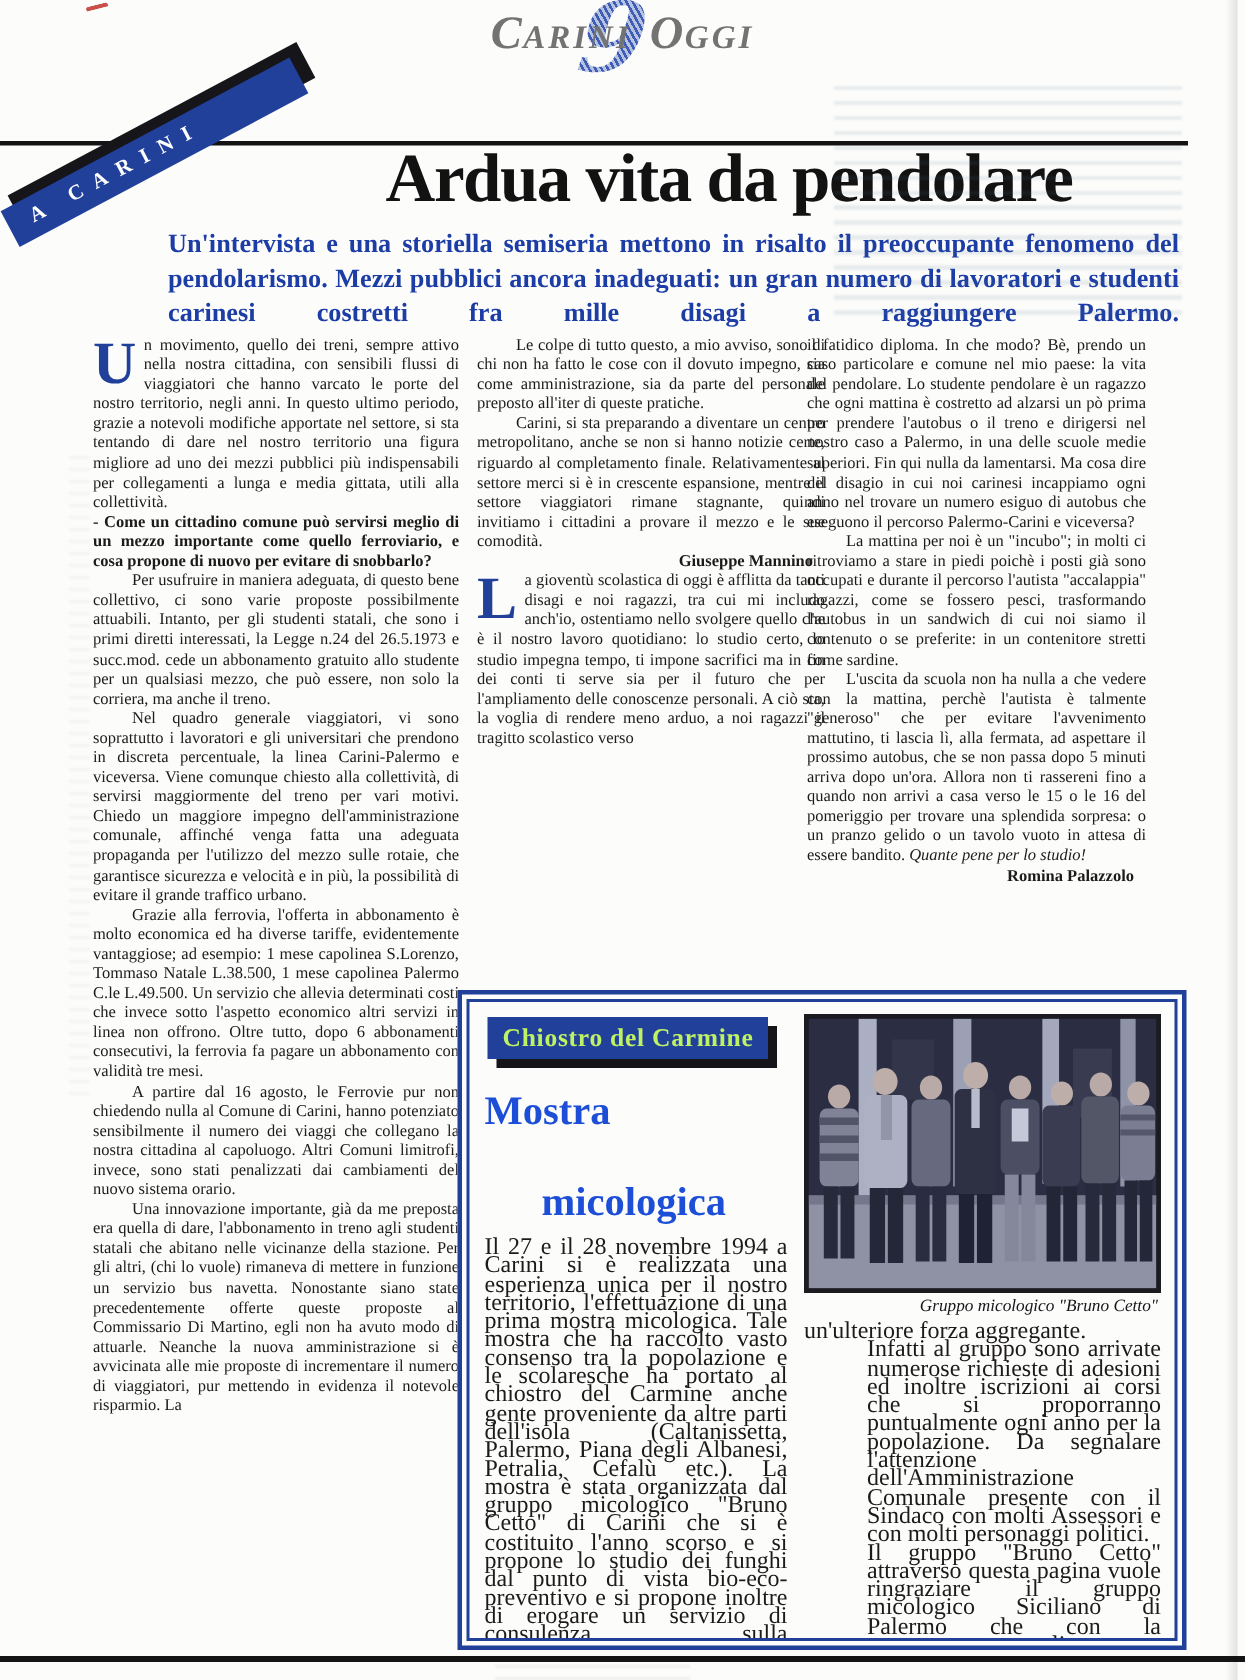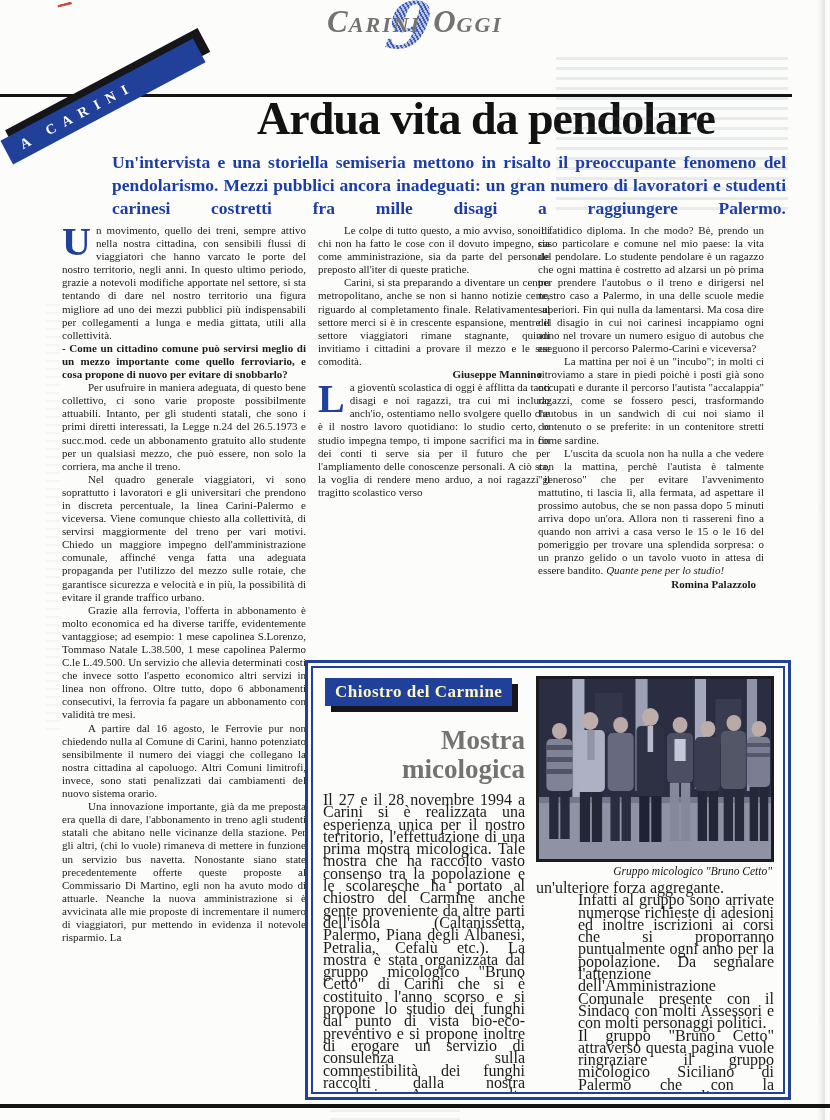--- a/index.html
+++ b/index.html
@@ -74,26 +74,26 @@
     position:absolute;left:305px;top:660px;width:486px;height:440px;
     border:3px solid var(--blue);padding:3px;box-sizing:border-box;background:var(--paper);
   }
   .box-inner{
     border:2px solid var(--blue);height:100%;box-sizing:border-box;
     padding:8px 9px 6px 10px;display:flex;gap:11px;overflow:hidden;
   }
   .box-left{width:202px;flex:none;}
   .box-right{flex:1;min-width:0;}
   .kicker{
-    display:inline-block;background:var(--blue);color:#fef9c3;
+    display:inline-block;background:var(--blue);color:#bef264;
     font:700 17px/1 "Liberation Serif",serif;padding:5px 10px 6px;
     box-shadow:6px 6px 0 #15151a;margin:2px 0 14px 2px;letter-spacing:.5px;
   }
-  .box-headline{margin:6px 0 10px;font:700 27px/29px "Liberation Serif",serif;color:#737373;text-align:right;}
-  .box-headline .line2{display:block;padding-left:38px;}
+  .box-headline{margin:6px 0 10px;font:700 27px/29px "Liberation Serif",serif;color:#1d4ed8;}
+  .box-headline .line2{display:block;padding-left:38px;margin-top:32px;}
   .boxtext{margin:0;font-size:16px;line-height:12.3px;text-align:justify;}
   .boxtext + .boxtext{margin-top:0;margin-left:42px;}
   .photo{
     margin:0;height:186px;border:3px solid #1b1b20;box-sizing:border-box;
     background:#23232d;overflow:hidden;
   }
   .photo svg{display:block;width:100%;height:100%;}
   .photo-caption{
     display:block;text-align:right;font-style:italic;font-size:11.5px;
     margin:3px 2px 5px 0;color:#15151a;

